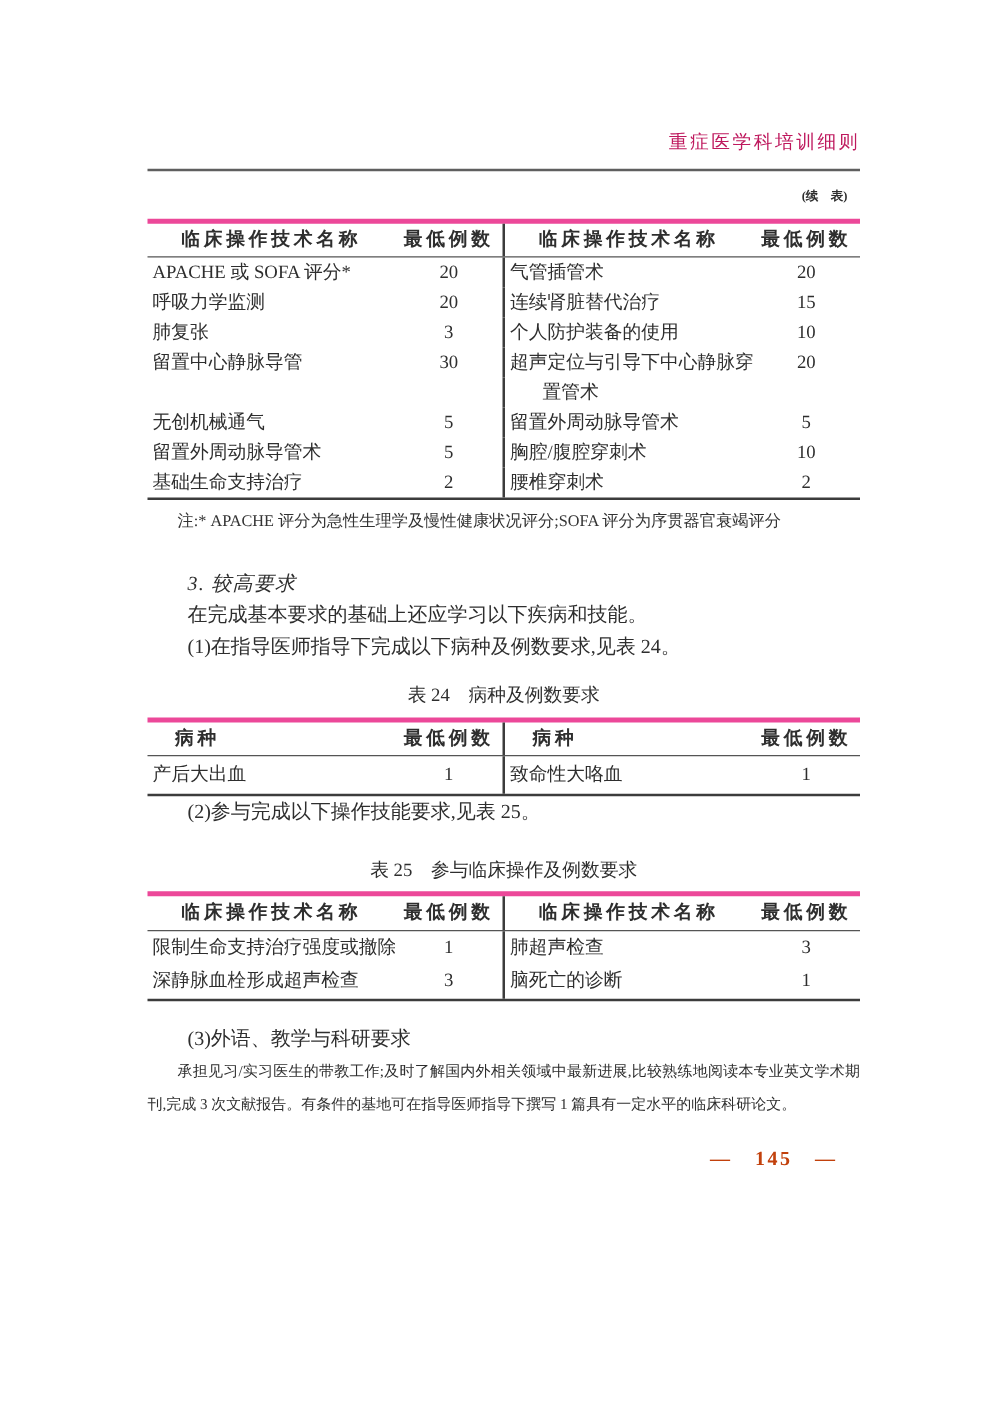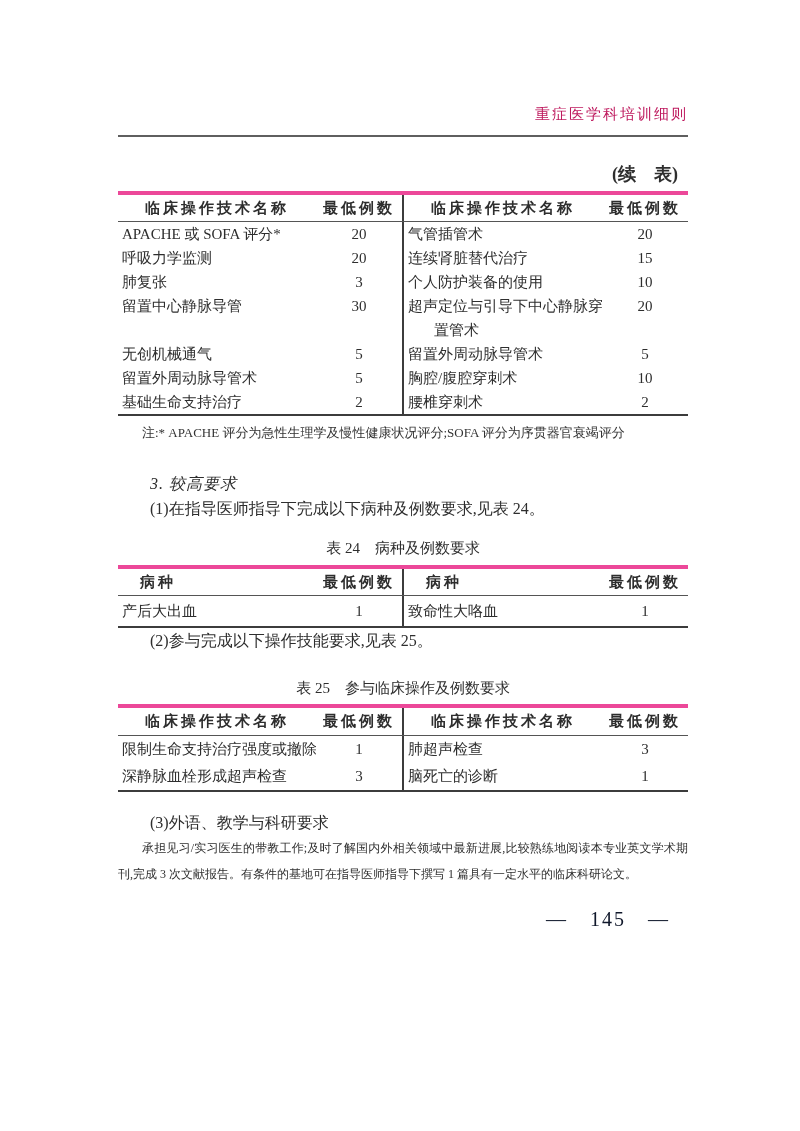--- a/index.html
+++ b/index.html
@@ -19,24 +19,24 @@
     text-align:right;
     font-size:15px;
     letter-spacing:2px;
     color:#be185d;
     line-height:20px;
   }
   .head-rule{margin-top:11px;border-top:2px solid #5f5f5f;height:0;}
 
   
   .continued{
-    margin-top:28px;
+    margin-top:12px;
     text-align:right;
     font-weight:bold;
-    font-size:18px;
+    font-size:10px;
     line-height:18px;
     padding-right:10px;
   }
 
   
   .tbl{
     border-top:4px solid #ec4899;
     border-bottom:2px solid #3c3c3c;
     font-size:15px;
   }
@@ -85,24 +85,25 @@
   .item2{}
   .caption25{margin-top:26px;}
   .tbl25{margin-top:7px;}
   .item3{margin-top:18px;}
   .body-par{font-size:12px;line-height:26px;margin:0;text-indent:2em;text-align:justify;}
 
   .page-number{
     margin-top:22px;
     text-align:right;
     padding-right:18px;
-    font-size:20px;
+    font-size:16px;
     letter-spacing:2px;
-    color:#0f172a;
+    color:#c2410c;
     line-height:20px;
+    font-weight:bold;
   }
 </style>
 </head>
 <body>
 
 <div class="page">
   <div class="content">
 
     <div class="running-head">重症医学科培训细则</div>
     <div class="head-rule"></div>
@@ -200,20 +201,21 @@
               <div class="t-name">腰椎穿刺术</div>
               <div class="t-num">2</div>
             </div>
           </div>
         </div>
     </div>
 
     <div class="footnote">注:* APACHE 评分为急性生理学及慢性健康状况评分;SOFA 评分为序贯器官衰竭评分</div>
 
     <p class="para sec-heading">3. 较高要求</p>
+    <p class="para">在完成基本要求的基础上还应学习以下疾病和技能。</p>
     <p class="para">(1)在指导医师指导下完成以下病种及例数要求,见表 24。</p>
 
     <div class="caption caption24">表 24　病种及例数要求</div>
 
     <div class="tbl t24 tbl24">
       <div class="t-head">
         <div class="t-half left">
           <div class="t-name-h">病种</div>
           <div class="t-num-h">最低例数</div>
         </div>

